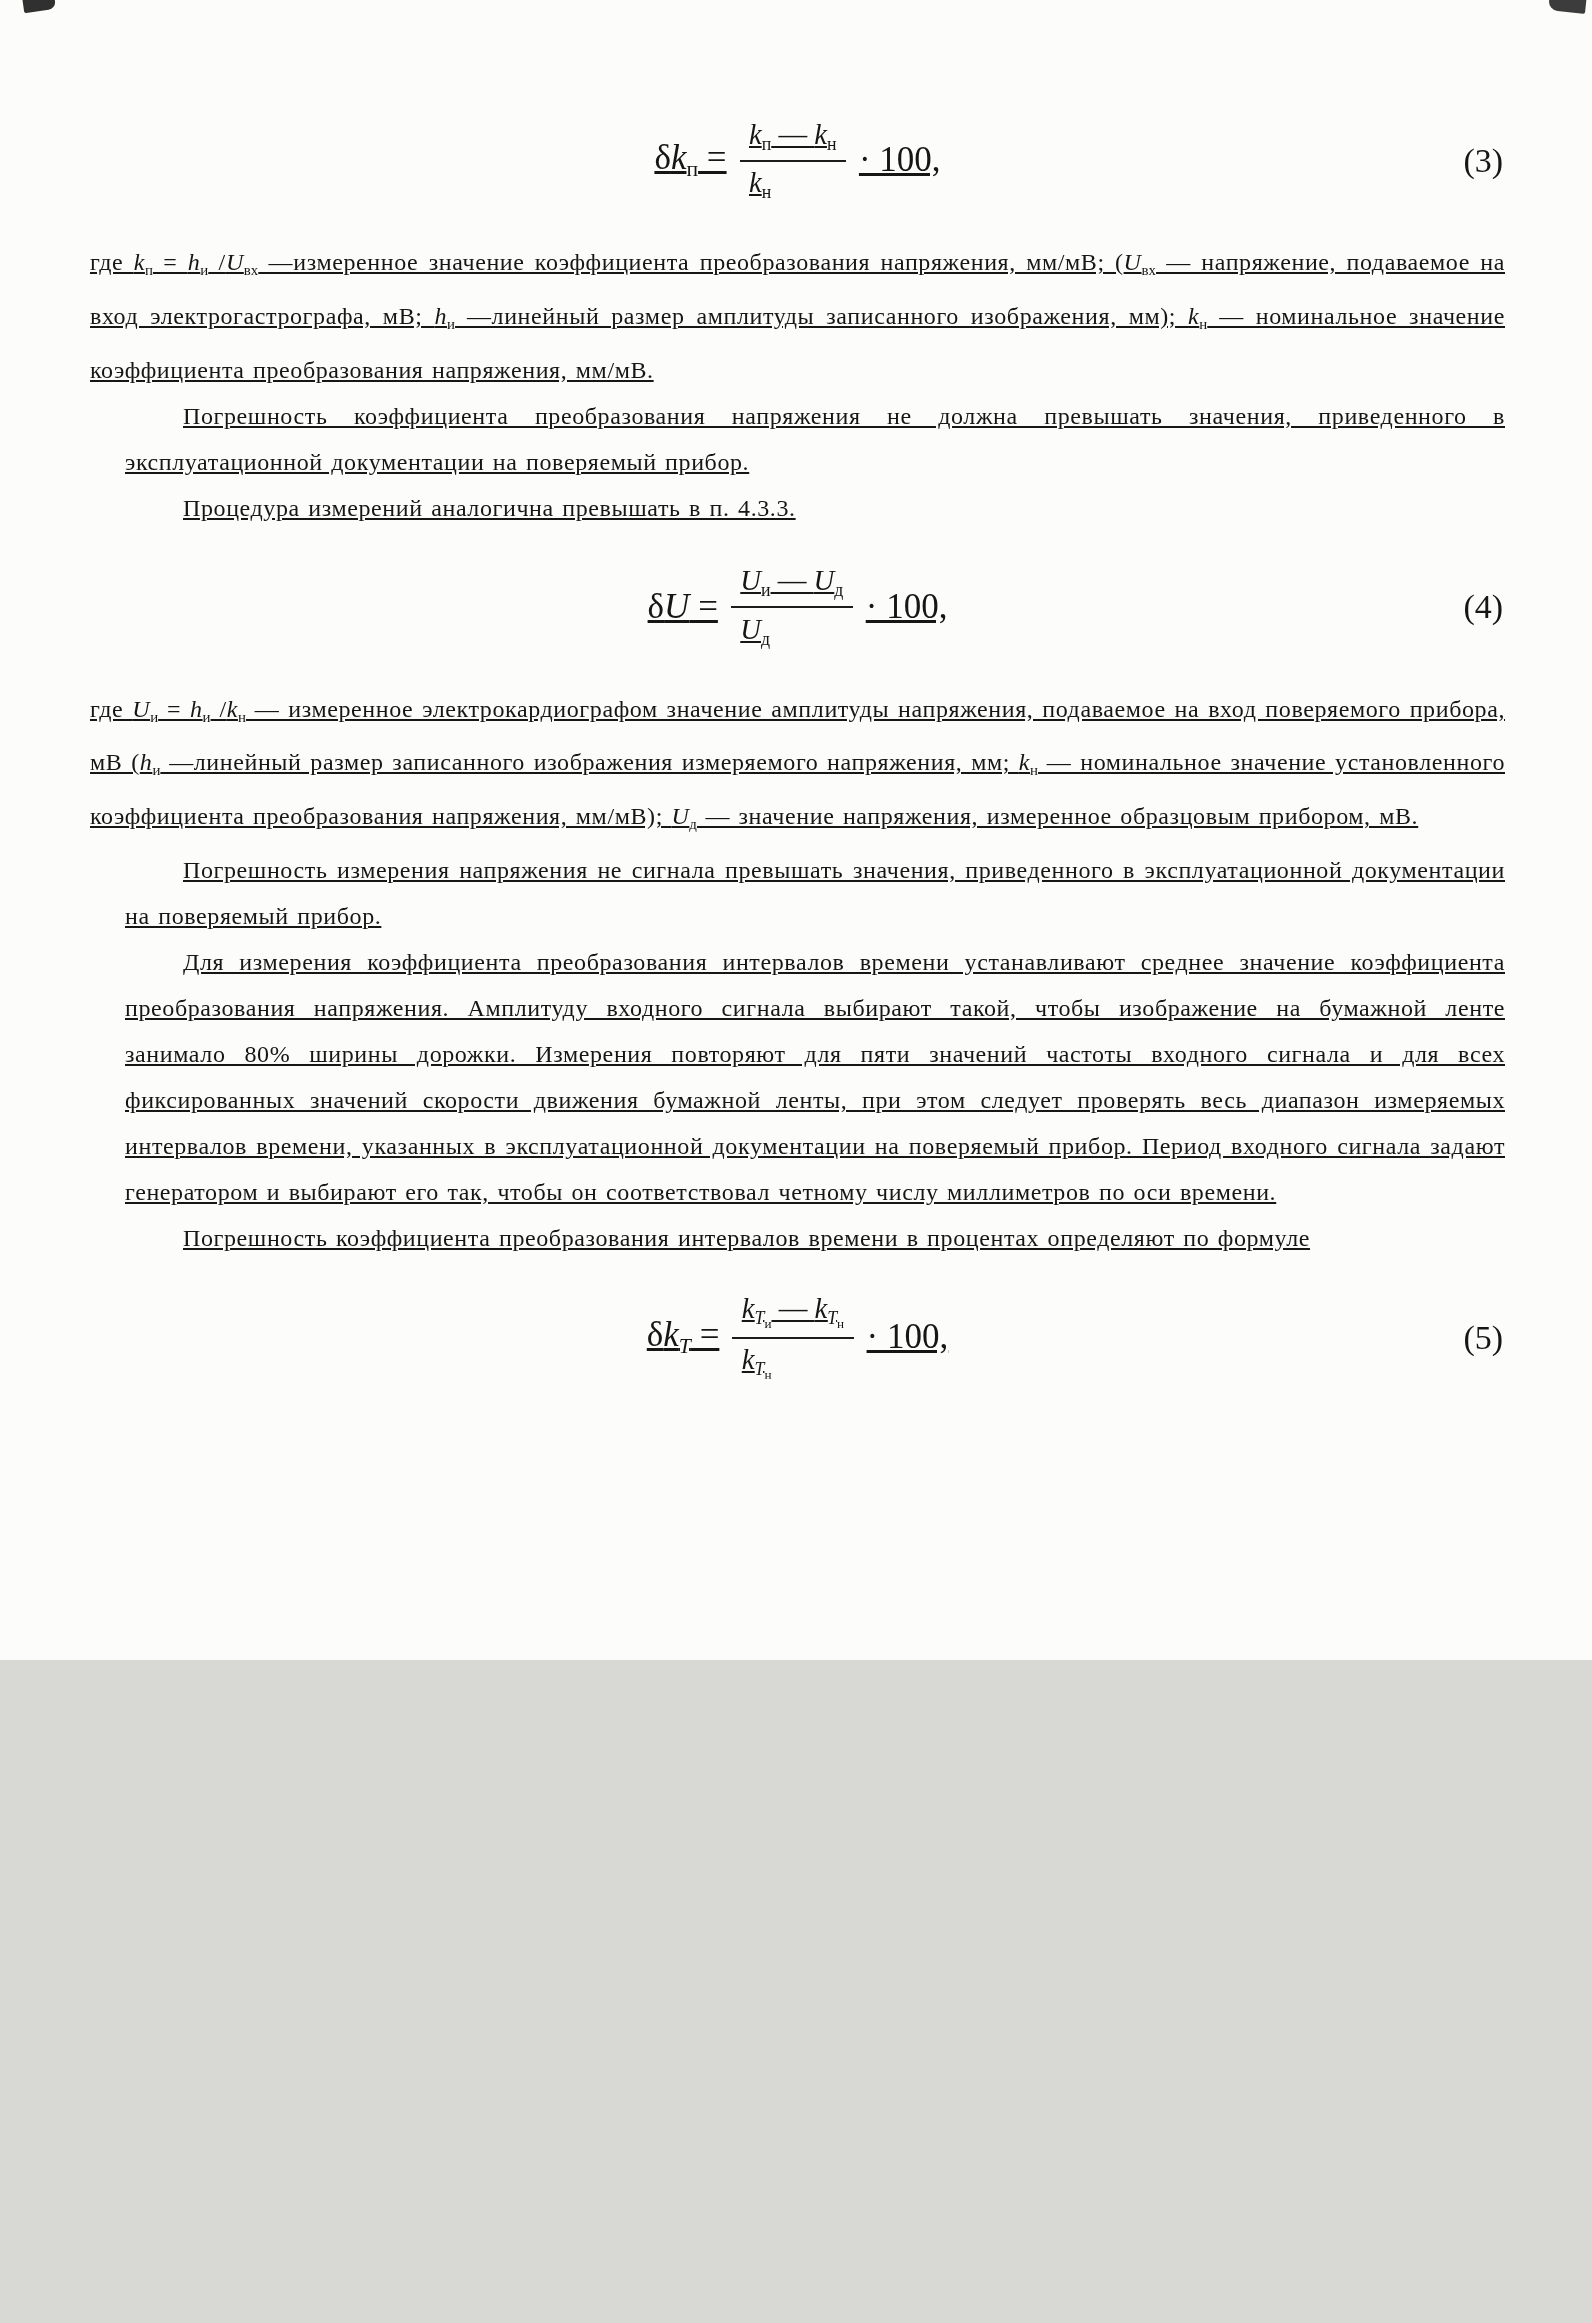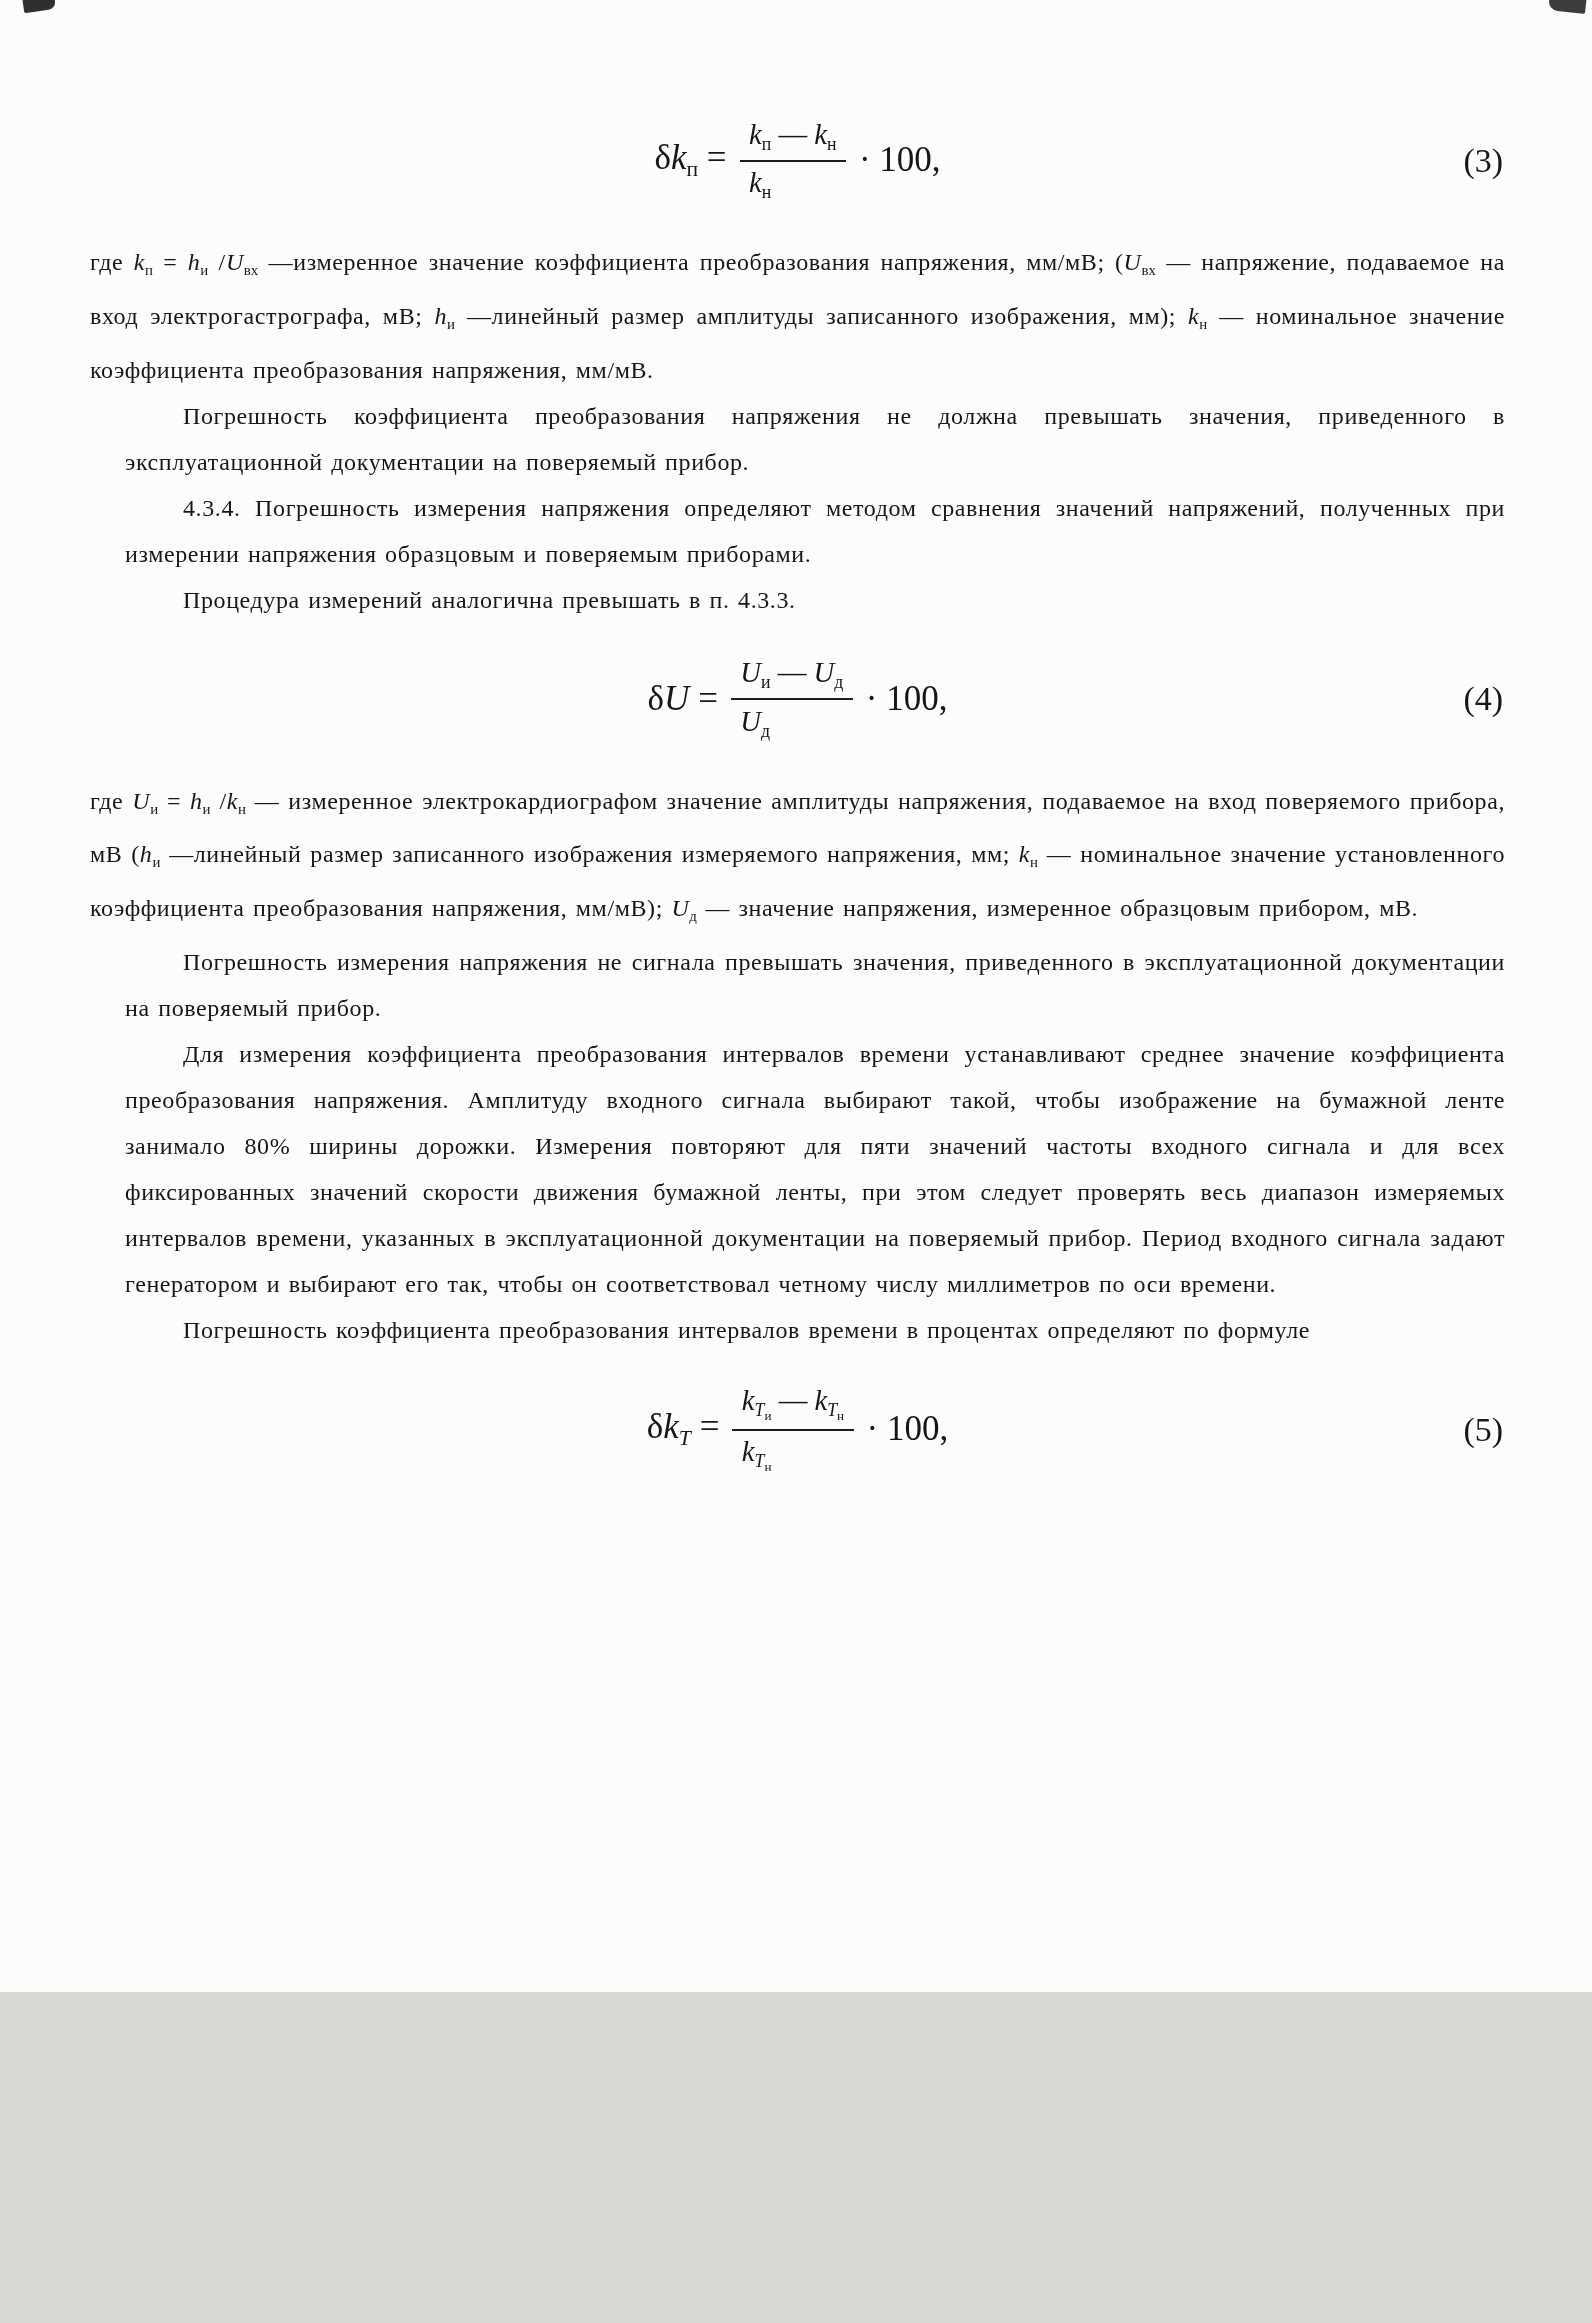--- a/index.html
+++ b/index.html
@@ -3,28 +3,29 @@
 <meta charset="utf-8">
 <style>
   html, body {
     margin: 0;
     padding: 0;
     background: #d8d8d4;
   }
   .page {
     position: relative;
     width: 1593px;
-    height: 1992px;
+    height: 1660px;
     margin: 0;
     background: #fcfcfa;
     font-family: "Liberation Serif", "DejaVu Serif", serif;
     color: #161616;
     box-sizing: border-box;
     padding: 84px 88px 0 90px;
     overflow: hidden;
+    text-decoration: underline;
   }
   .content { width: 100%; }
   p.para {
     margin: 0;
     text-align: justify;
     font-size: 24px;
     line-height: 46px;
     letter-spacing: 0.6px;
     word-spacing: 1.9px;
   }
@@ -109,21 +110,20 @@
             <span class="num"><span class="it">k</span><span class="sb">п</span> — <span class="it">k</span><span class="sb">н</span></span>
             <span class="den"><span class="it">k</span><span class="sb">н</span></span>
           </span>
           <span> · 100,</span>
         </span>
       <span class="eqno">(3)</span>
     </div>
 
     <p class="para">где <span class="it">k</span><span class="sb">п</span> = <span class="it">h</span><span class="sb">и</span> /<span class="it">U</span><span class="sb">вх</span> —измеренное значение коэффициента преобразования напряжения, мм/мВ; (<span class="it">U</span><span class="sb">вх</span> — напряжение, подаваемое на вход электрогастрографа, мВ; <span class="it">h</span><span class="sb">и</span> —линейный размер амплитуды записанного изображения, мм); <span class="it">k</span><span class="sb">н</span> — номинальное значение коэффициента преобразования напряжения, мм/мВ.</p>
     <p class="para indent">Погрешность коэффициента преобразования напряжения не должна превышать значения, приведенного в эксплуатационной документации на поверяемый прибор.</p>
-    <p class="para indent">4.3.4. Погрешность измерения напряжения определяют методом сравнения значений напряжений, полученных при измерении напряжения образцовым и поверяемым приборами.</p>
     <p class="para indent">Процедура измерений аналогична превышать в п. 4.3.3.</p>
 
     <div class="formula-row">
       <span class="formula-body">
           <span>δ<span class="it">U</span> = </span>
           <span class="frac">
             <span class="num"><span class="it">U</span><span class="sb">и</span> — <span class="it">U</span><span class="sb">д</span></span>
             <span class="den"><span class="it">U</span><span class="sb">д</span></span>
           </span>
           <span> · 100,</span>

